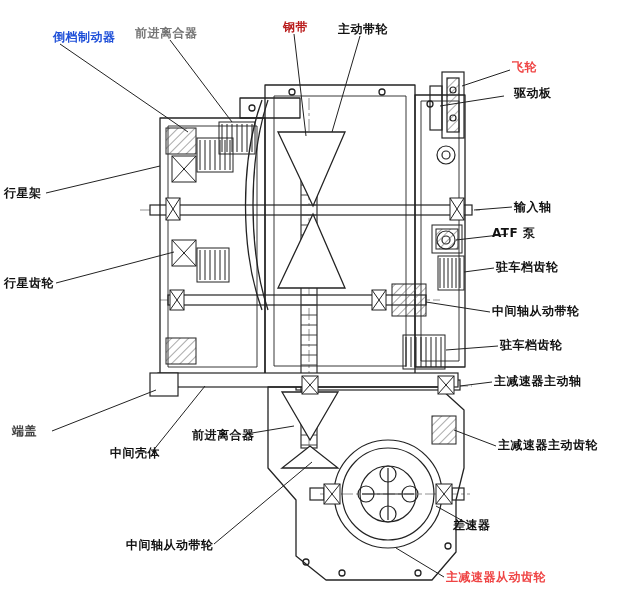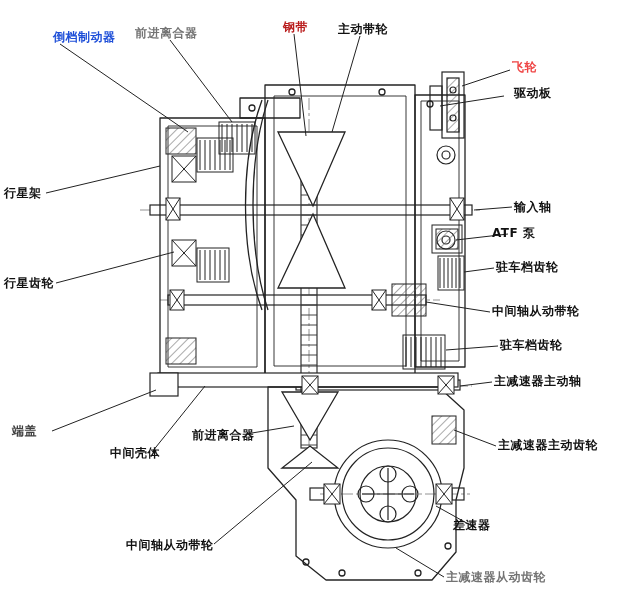--- a/index.html
+++ b/index.html
@@ -199,15 +199,15 @@
       <div class="label" style="left: 496px; top: 260px; color: rgb(17, 17, 17);">驻车档齿轮</div>
       <div class="label" style="left: 492px; top: 304px; color: rgb(17, 17, 17);">中间轴从动带轮</div>
       <div class="label" style="left: 500px; top: 338px; color: rgb(17, 17, 17);">驻车档齿轮</div>
       <div class="label" style="left: 494px; top: 374px; color: rgb(17, 17, 17);">主减速器主动轴</div>
       <div class="label" style="left: 12px; top: 424px; color: #404040;">端盖</div>
       <div class="label" style="left: 110px; top: 446px; color: rgb(17, 17, 17);">中间壳体</div>
       <div class="label" style="left: 192px; top: 428px; color: rgb(17, 17, 17);">前进离合器</div>
       <div class="label" style="left: 498px; top: 438px; color: rgb(17, 17, 17);">主减速器主动齿轮</div>
       <div class="label" style="left: 453px; top: 518px; color: rgb(17, 17, 17); text-align: right;">差速器</div>
       <div class="label" style="left: 126px; top: 538px; color: rgb(17, 17, 17);">中间轴从动带轮</div>
-      <div class="label" style="left: 446px; top: 570px; color: #737373;">主减速器从动齿轮</div>
+      <div class="label" style="left: 446px; top: 570px; color: #ef4444;">主减速器从动齿轮</div>
     </div>
 </div>
 
 </body></html>

